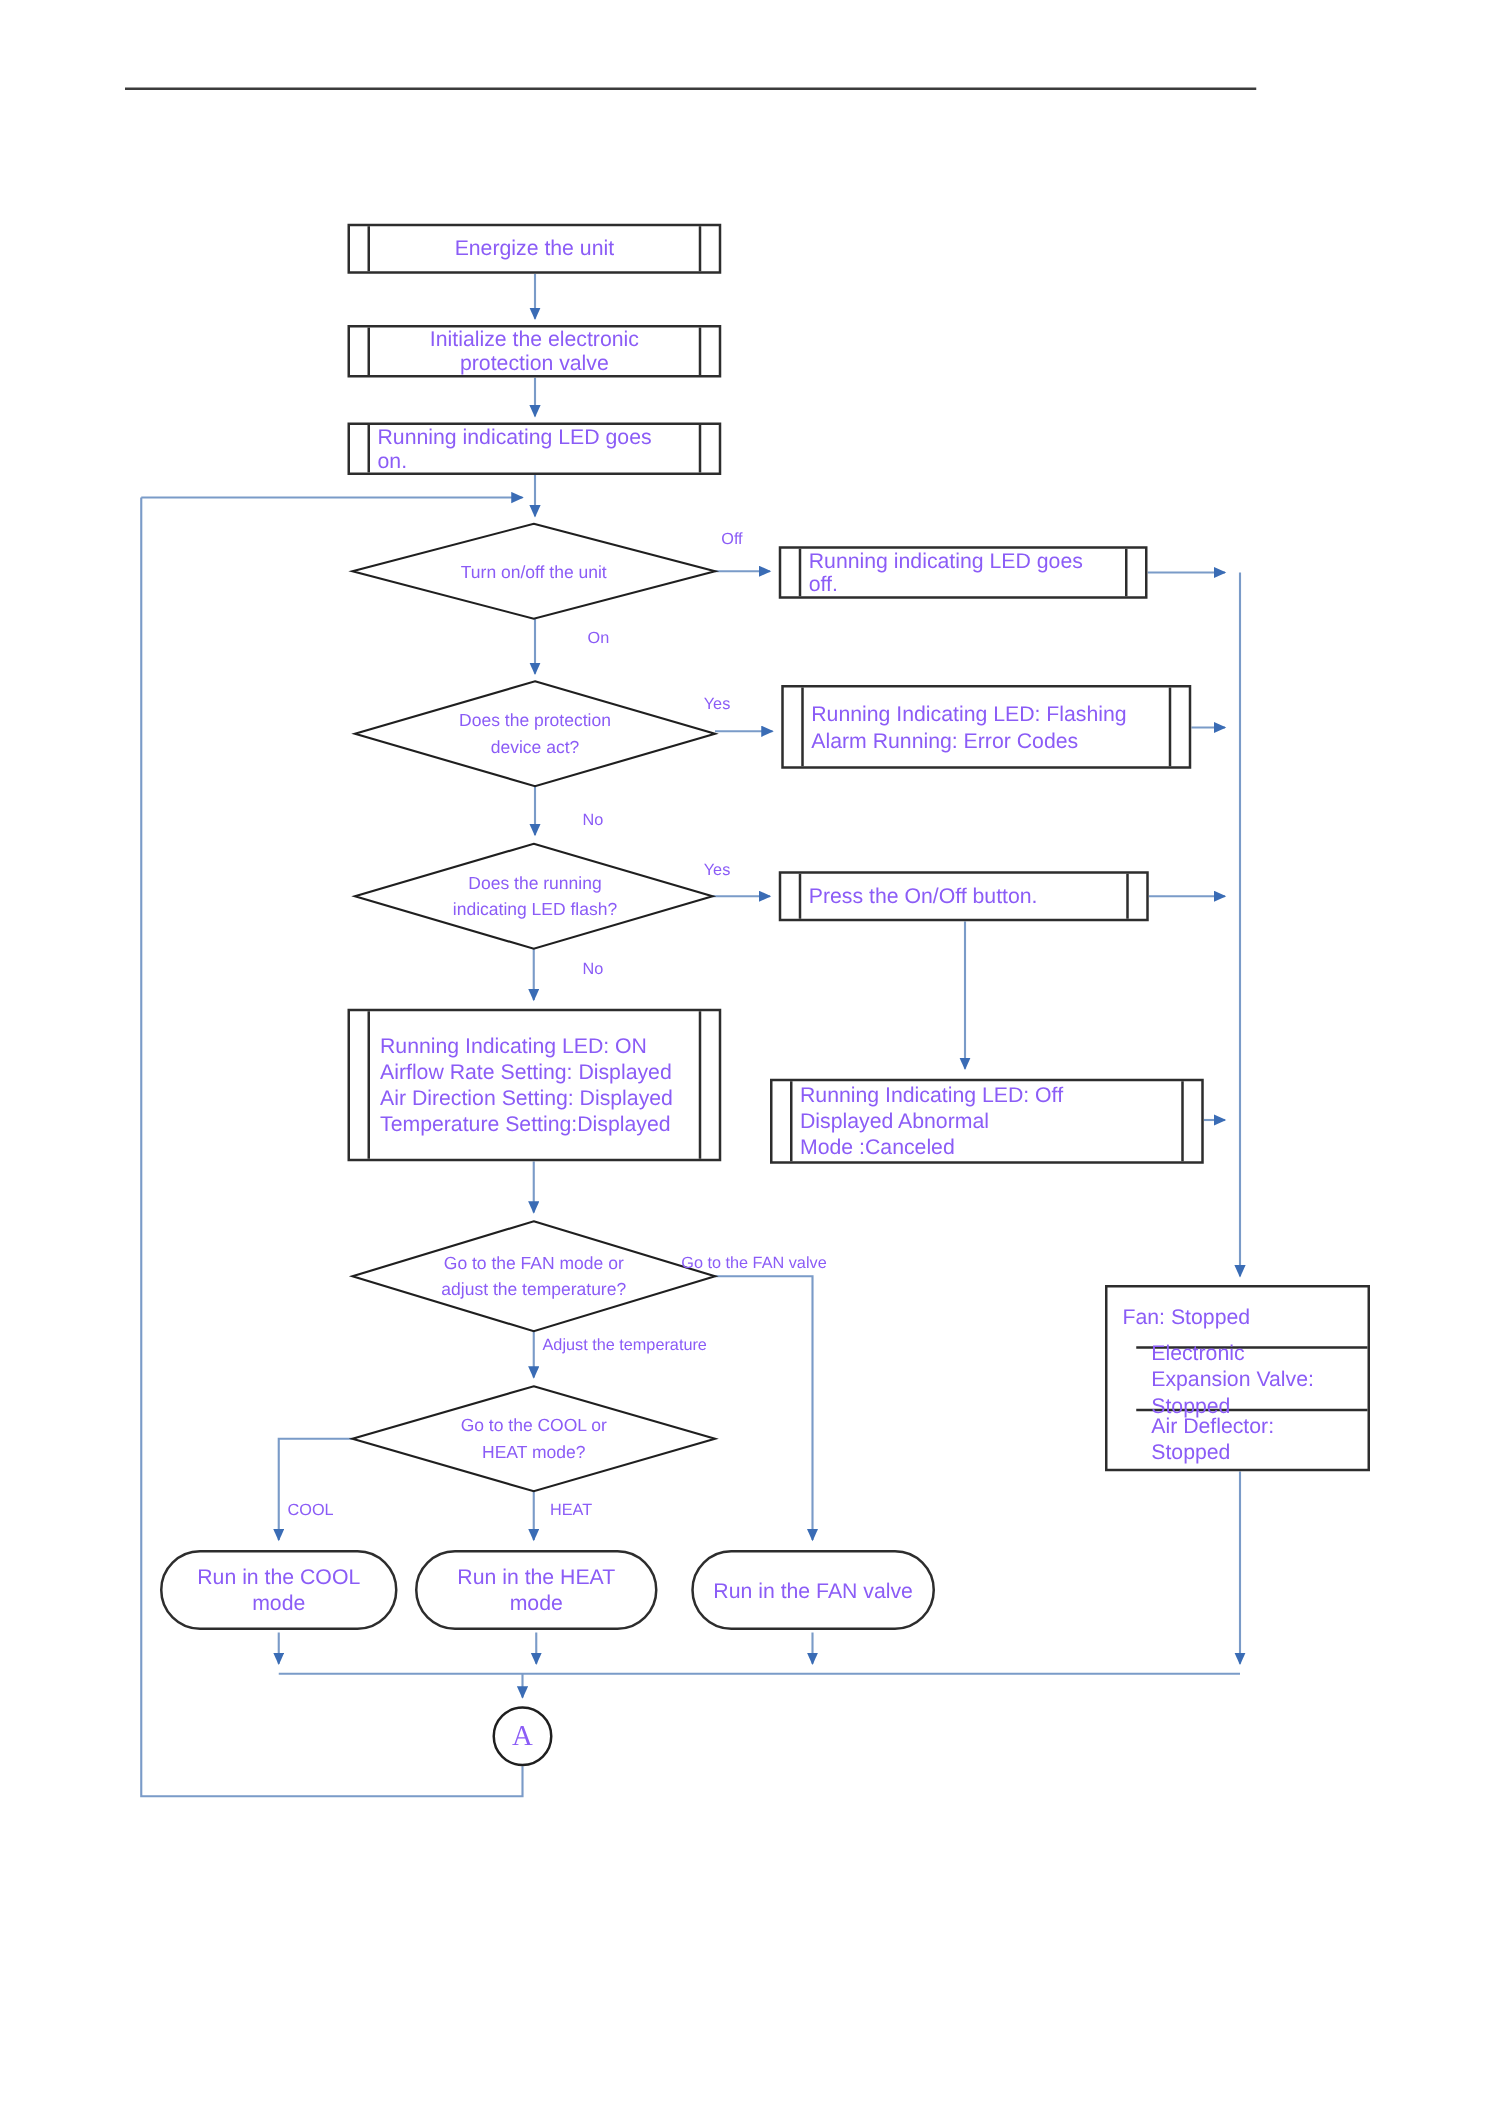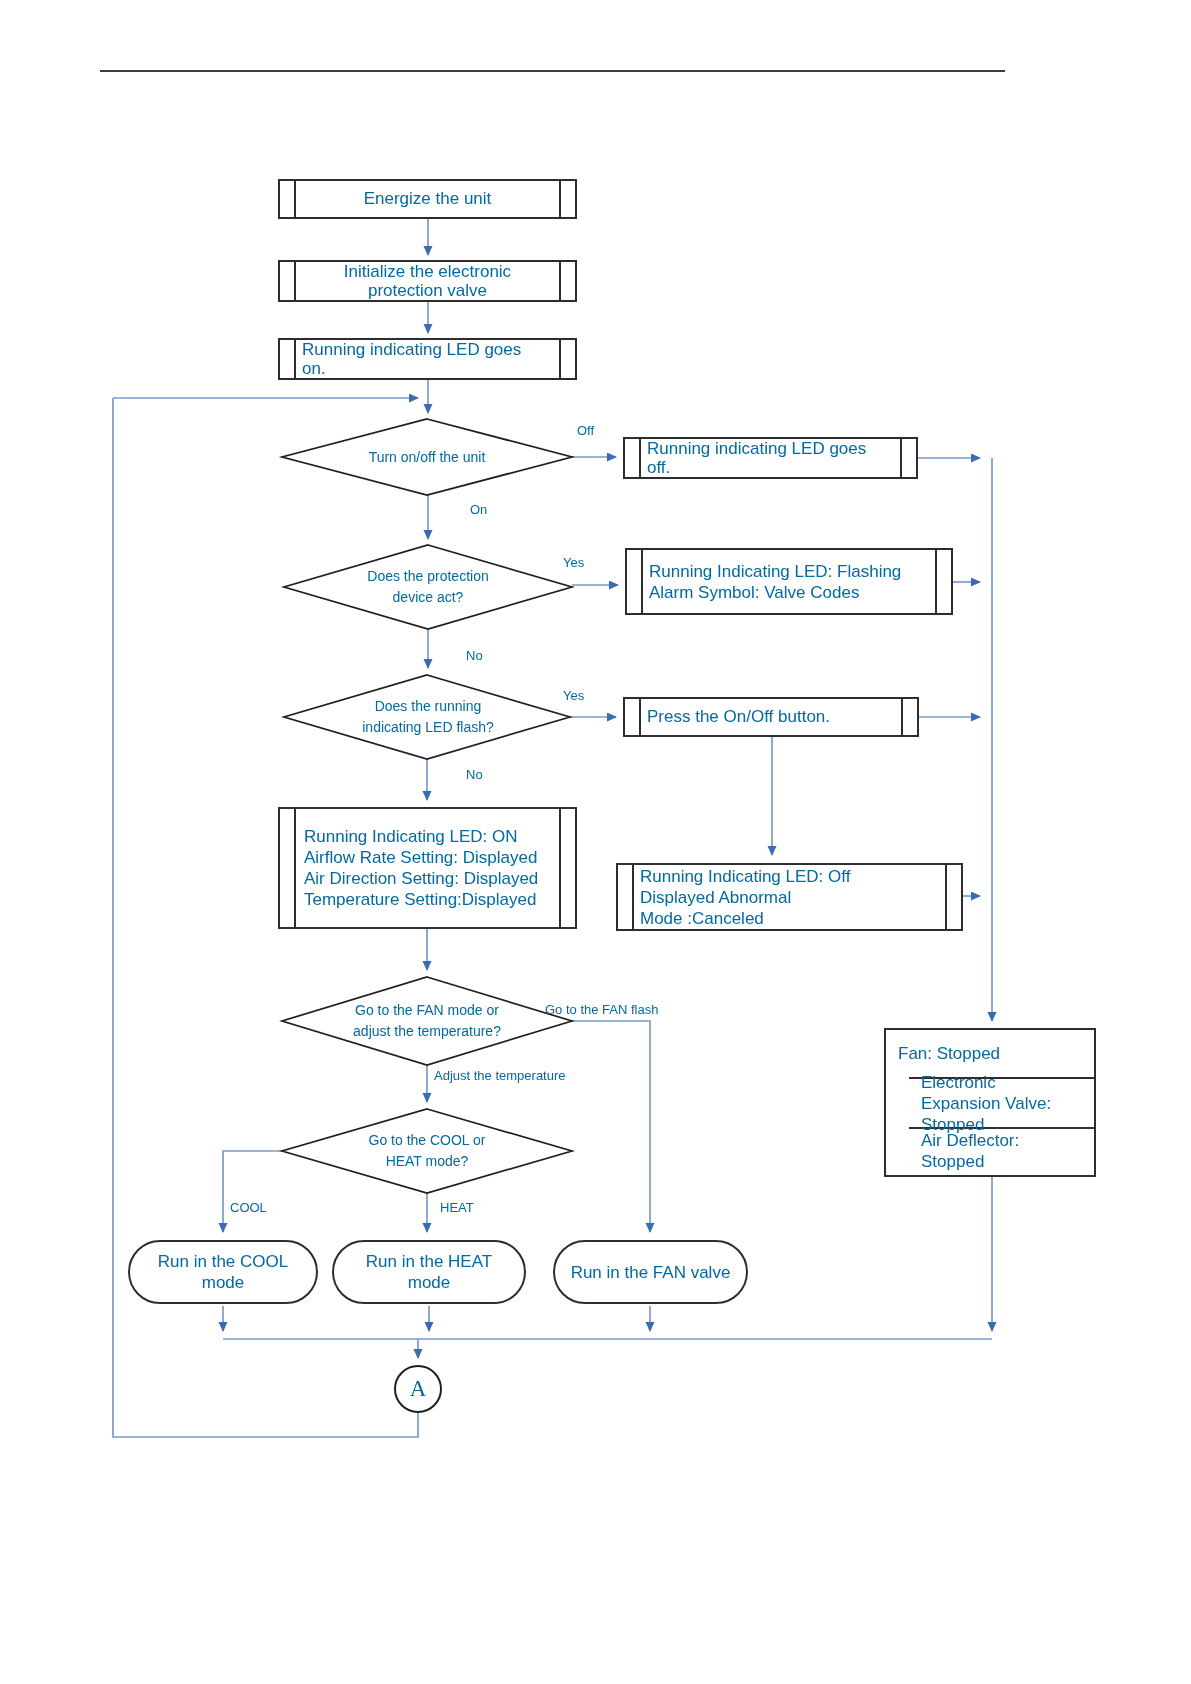--- a/index.html
+++ b/index.html
@@ -1,18 +1,18 @@
 <!DOCTYPE html>
 <html><head>
 <meta charset="utf-8">
 <style>
   html,body{margin:0;padding:0;background:#ffffff;}
   .page{
     position:relative;width:1191px;height:1472px;background:#ffffff;overflow:hidden;
-    font-family:"Liberation Sans","DejaVu Sans",sans-serif;color:#0369a1;
+    font-family:"Liberation Sans","DejaVu Sans",sans-serif;color:#8b5cf6;
   }
   .rule{position:absolute;background:#3c3c3c;}
   svg.wires{position:absolute;left:0;top:0;z-index:1;}
   .node{position:absolute;z-index:2;background:#ffffff;box-sizing:border-box;}
   .pproc{border:2px solid #2d2d2d;}
   .pproc::before{content:"";position:absolute;top:0;bottom:0;left:14px;border-left:2px solid #2d2d2d;}
   .pproc::after{content:"";position:absolute;top:0;bottom:0;right:14px;border-left:2px solid #2d2d2d;}
   .body{position:absolute;left:22px;right:22px;top:50%;transform:translateY(-50%);
         font-size:17px;line-height:20px;}
   .txt-center{text-align:center;}
@@ -103,21 +103,21 @@
   <div class="node pproc" style="left:623px;top:437px;width:295px;height:42px">
     <div class="body txt-left" style="line-height:19px">
       <div>Running indicating LED goes</div>
       <div>off.</div>
     </div>
   </div>
 
   <div class="node pproc" style="left:625px;top:548px;width:328px;height:67px">
     <div class="body txt-left" style="line-height:21px">
       <div>Running Indicating LED: Flashing</div>
-      <div>Alarm Symbol: Valve Codes</div>
+      <div>Alarm Running: Error Codes</div>
     </div>
   </div>
 
   <div class="node pproc" style="left:623px;top:697px;width:296px;height:40px">
     <div class="body txt-left">
       <div>Press the On/Off button.</div>
     </div>
   </div>
 
   <div class="node pproc" style="left:616px;top:863px;width:347px;height:68px">
@@ -190,18 +190,18 @@
   <div class="node circleA" style="left:394px;top:1365px;width:48px;height:48px">
     <span>A</span>
   </div>
 
   <div class="lbl" style="left:577px;top:421px">Off</div>
   <div class="lbl" style="left:470px;top:500px">On</div>
   <div class="lbl" style="left:563px;top:553px">Yes</div>
   <div class="lbl" style="left:466px;top:646px">No</div>
   <div class="lbl" style="left:563px;top:686px">Yes</div>
   <div class="lbl" style="left:466px;top:765px">No</div>
-  <div class="lbl" style="left:545px;top:1000px">Go to the FAN flash</div>
+  <div class="lbl" style="left:545px;top:1000px">Go to the FAN valve</div>
   <div class="lbl" style="left:434px;top:1066px">Adjust the temperature</div>
   <div class="lbl" style="left:230px;top:1198px">COOL</div>
   <div class="lbl" style="left:440px;top:1198px">HEAT</div>
 
 </div>
 
 </body></html>

